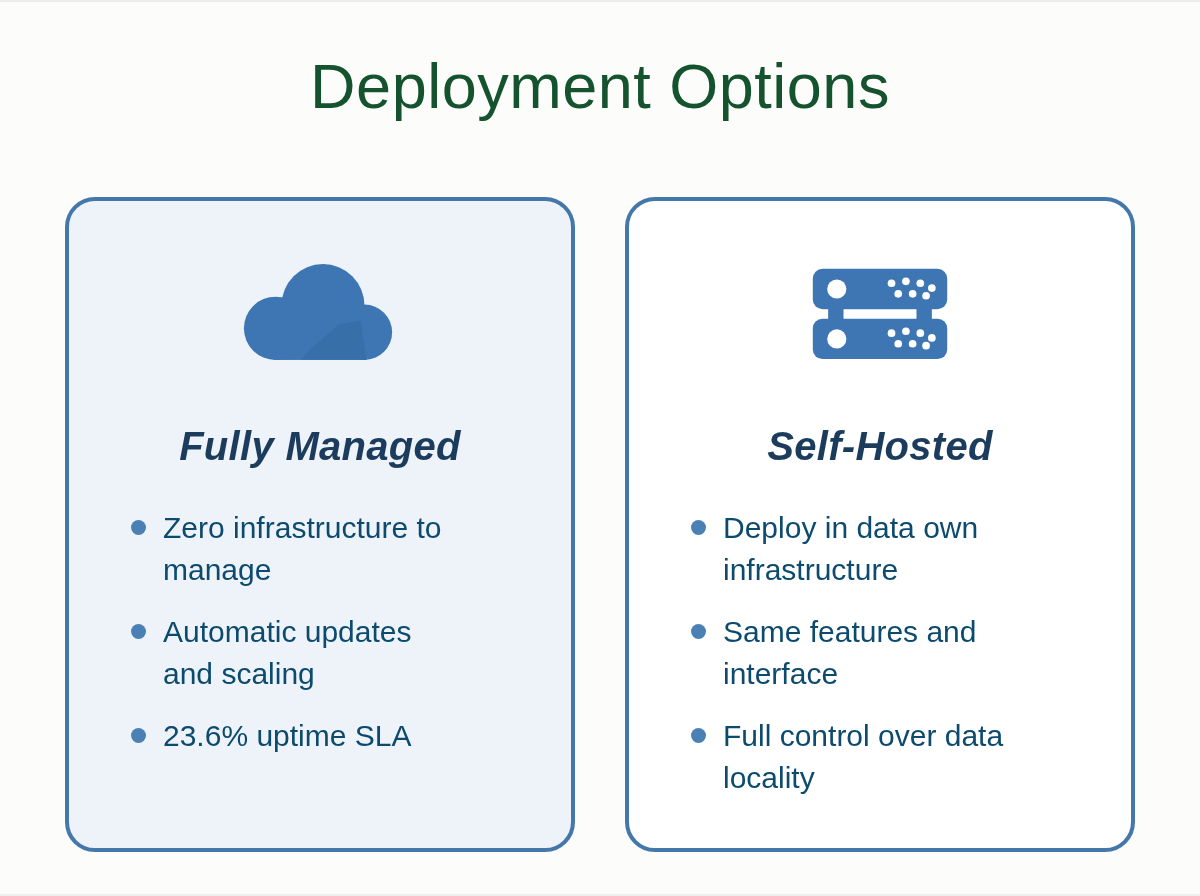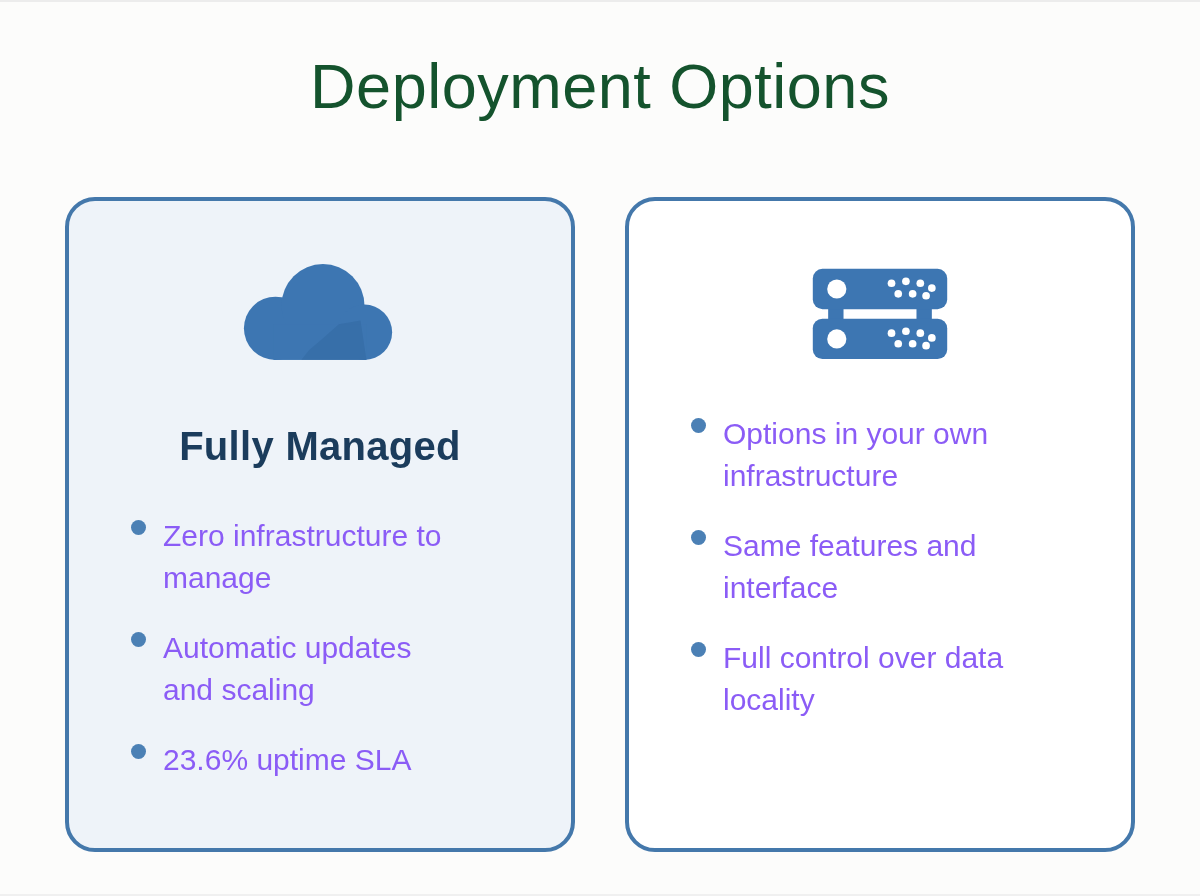--- a/index.html
+++ b/index.html
@@ -52,20 +52,21 @@
     justify-content: center;
   }
   .card-heading {
     margin: 56px 0 0;
     text-align: center;
     font-size: 40px;
     line-height: 46px;
     font-weight: 700;
     letter-spacing: 0.3px;
     color: #1b3c5c;
+    font-style: italic;
   }
   .bullets {
     list-style: none;
     margin: 38px 0 0;
     padding: 0 18px 0 62px;
   }
   .bullets li {
     display: flex;
     align-items: flex-start;
     margin-bottom: 20px;
@@ -74,23 +75,22 @@
     flex: 0 0 15px;
     width: 15px; height: 15px;
     border-radius: 50%;
     background: #4b80b5;
     margin-top: 13px;
     margin-right: 17px;
   }
   .bullet-text {
     font-size: 30px;
     line-height: 42px;
-    color: #8b5cf6;
+    color: #0c4a6e;
     white-space: pre-line;
-    margin-top: 8px;
   }
 </style>
 </head>
 <body>
 
 <div class="canvas">
   <div class="edge-line-top"></div>
 
   <h1 class="title">Deployment Options</h1>
 
@@ -149,24 +149,25 @@
             <circle cx="82" cy="71" r="4"></circle>
             <circle cx="97" cy="69" r="4"></circle>
             <circle cx="112" cy="71" r="4"></circle>
             <circle cx="124" cy="76" r="4"></circle>
             <circle cx="89" cy="82" r="4"></circle>
             <circle cx="104" cy="82" r="4"></circle>
             <circle cx="118" cy="84" r="4"></circle>
           </g>
         </svg>
       </div>
+      <h2 class="card-heading">Self-Hosted</h2>
       <ul class="bullets">
         <li>
           <span class="dot"></span>
-          <span class="bullet-text">Options in your own
+          <span class="bullet-text">Deploy in data own
 infrastructure</span>
         </li>
         <li>
           <span class="dot"></span>
           <span class="bullet-text">Same features and
 interface</span>
         </li>
         <li>
           <span class="dot"></span>
           <span class="bullet-text">Full control over data

